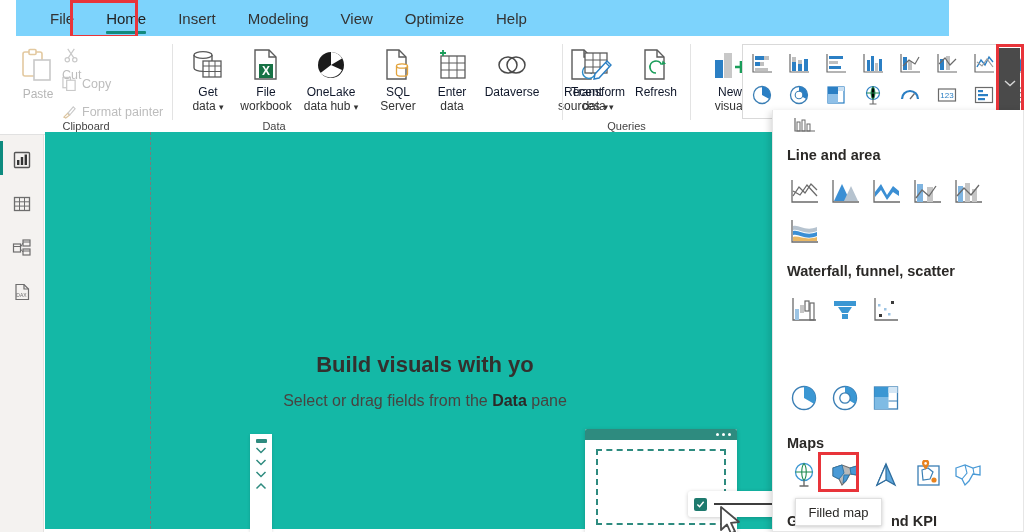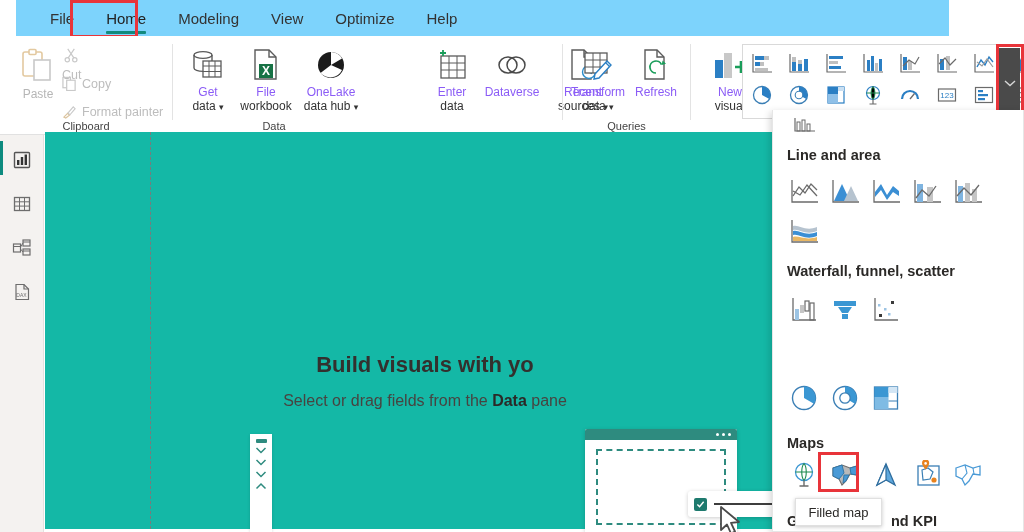--- a/index.html
+++ b/index.html
@@ -46,21 +46,21 @@
   .rgroup-label {
     position:absolute; bottom:3px; width:100%; text-align:center;
     font-size:11px; color:#444;
   }
   .rbtn {
     position:absolute; display:flex; flex-direction:column; align-items:center;
     width:64px; cursor:default;
   }
   .rbtn .ico { height:38px; display:flex; align-items:flex-end; justify-content:center; }
   .rbtn .lbl {
-    font-size:12px; color:#8b5cf6; line-height:14px; text-align:center;
+    font-size:12px; color:#0f172a; line-height:14px; text-align:center;
     margin-top:3px; white-space:nowrap;
   }
   .rbtn .lbl2 { font-size:12px; color:#333; line-height:14px; text-align:center; white-space:nowrap;}
   .rbtn.dis .lbl, .rbtn.dis .lbl2 { color:#b6b6b6; }
 
   
   .clip-row {
     position:absolute; display:flex; align-items:center; gap:5px;
     font-size:12.5px; color:#bdbdbd; white-space:nowrap;
   }
@@ -173,20 +173,21 @@
 <body>
 
 <div id="app">
 
   <div class="menubar">
     <div class="menu-item">File</div>
     <div class="home-wrap">
       <span class="home-label">Home</span>
       <span class="home-underline"></span>
     </div>
+    <div class="menu-item">Insert</div>
     <div class="menu-item">Modeling</div>
     <div class="menu-item">View</div>
     <div class="menu-item">Optimize</div>
     <div class="menu-item">Help</div>
   </div>
   <div class="redbox" id="home-redbox"></div>
 
   <div class="ribbon">
 
     <div class="rgroup" style="left:0; width:172px;">
@@ -264,20 +265,32 @@
           <svg width="34" height="34" viewBox="0 0 34 34">
             <circle cx="17" cy="17" r="13" fill="#1b1b1b"></circle>
             <path d="M17 4a13 13 0 0 1 11 6.5L17 17Z" fill="#fff"></path>
             <path d="M17 17 L6.5 25 A13 13 0 0 0 28 22 Z" fill="#fff"></path>
           </svg>
         </div>
         <div class="lbl">OneLake</div>
         <div class="lbl2"><span>data hub</span> <span style="font-size:9px;">▾</span></div>
       </div>
 
+      <div class="rbtn" style="left:192px; top:8px;">
+        <div class="ico">
+          <svg width="32" height="34" viewBox="0 0 32 34">
+            <path d="M5 2h12l7 7v22H5z" fill="#fff" stroke="#5b5b5b" stroke-width="1.4"></path>
+            <path d="M17 2v7h7" fill="none" stroke="#5b5b5b" stroke-width="1.4"></path>
+            <ellipse cx="20" cy="18" rx="5.5" ry="2.2" fill="#fff" stroke="#e2a33c" stroke-width="1.3"></ellipse>
+            <path d="M14.5 18v8c0 1.2 2.5 2.2 5.5 2.2s5.5-1 5.5-2.2v-8" fill="none" stroke="#e2a33c" stroke-width="1.3"></path>
+          </svg>
+        </div>
+        <div class="lbl">SQL</div>
+        <div class="lbl2">Server</div>
+      </div>
 
       <div class="rbtn" style="left:246px; top:8px;">
         <div class="ico">
           <svg width="34" height="34" viewBox="0 0 34 34">
             <rect x="6" y="8" width="24" height="22" fill="#fff" stroke="#5b5b5b" stroke-width="1.3"></rect>
             <path d="M6 15h24 M6 22h24 M14 8v22 M22 8v22" stroke="#5b5b5b" stroke-width="1"></path>
             <path d="M8 8V2 M5 5h6" stroke="#1a9d5a" stroke-width="1.8"></path>
           </svg>
         </div>
         <div class="lbl">Enter</div>

